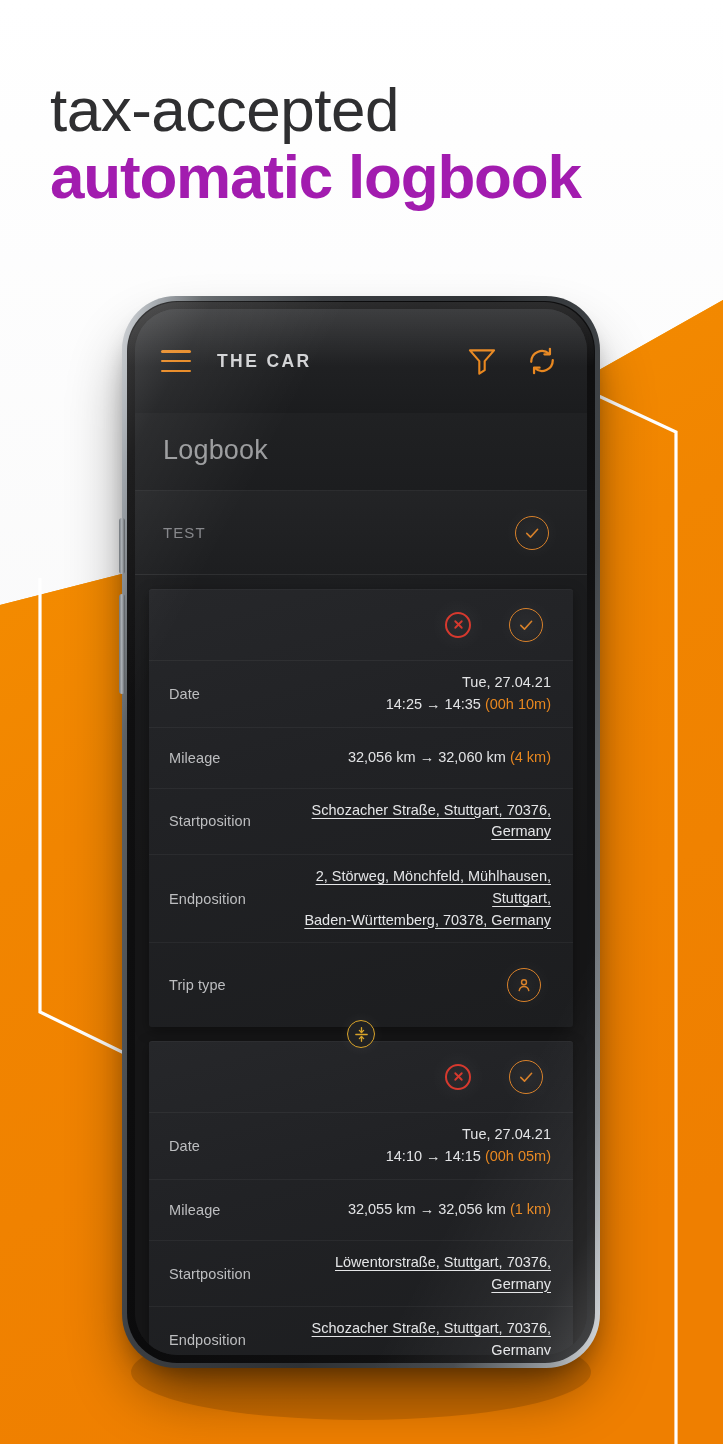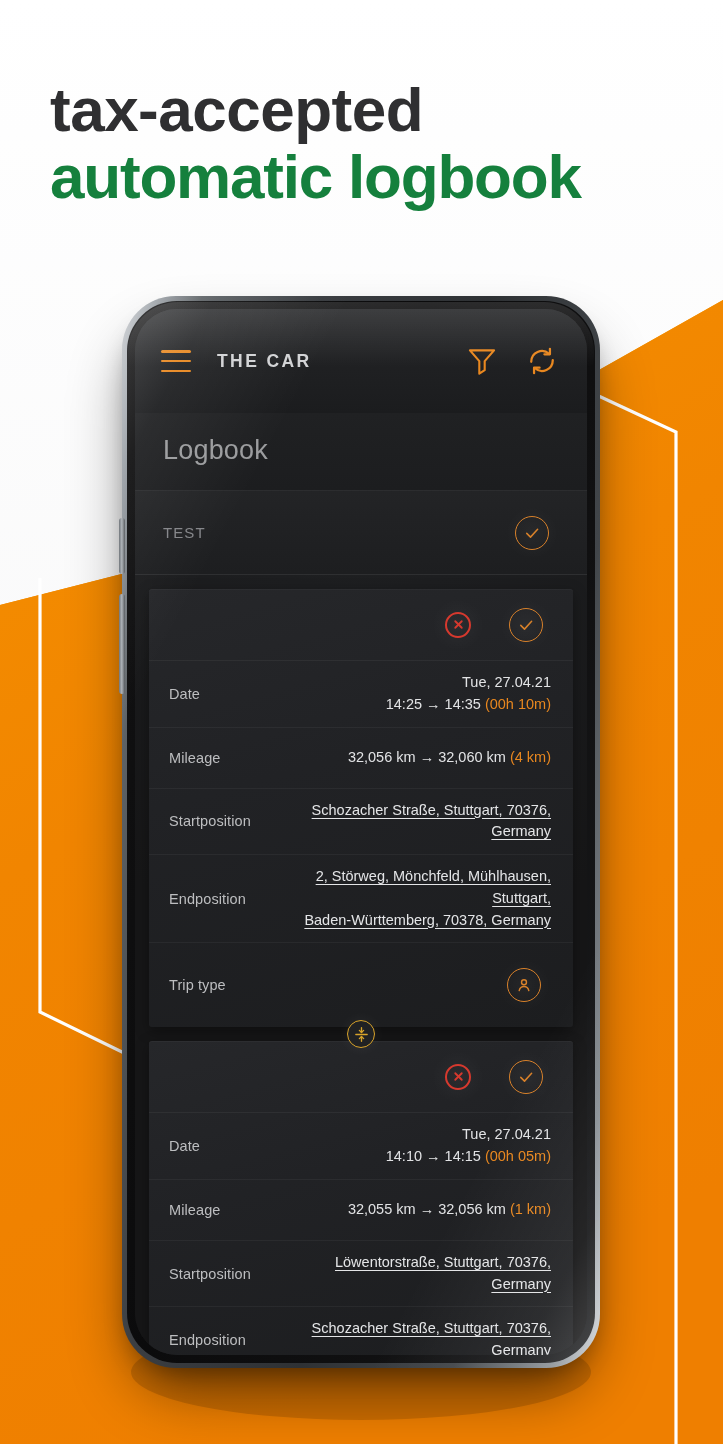--- a/index.html
+++ b/index.html
@@ -22,30 +22,30 @@
   #headline {
     position: absolute;
     left: 50px;
     top: 78px;
     width: 640px;
     z-index: 12;
   }
   .hl-line1 {
     font-size: 62px;
     line-height: 1.04;
-    font-weight: 700;
+    font-weight: 400;
     color: #2f2f31;
     letter-spacing: -0.5px;
     white-space: nowrap;
   }
   .hl-line2 {
     font-size: 62px;
     line-height: 1.12;
     font-weight: 700;
-    color: #15803d;
+    color: #a21caf;
     letter-spacing: -1.2px;
     white-space: nowrap;
   }
 
   
   #phone {
     position: absolute;
     left: 122px;
     top: 296px;
     width: 478px;

